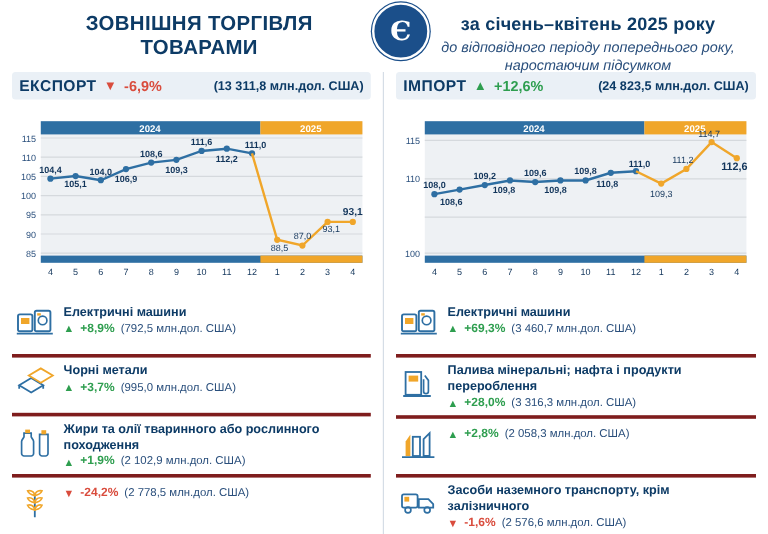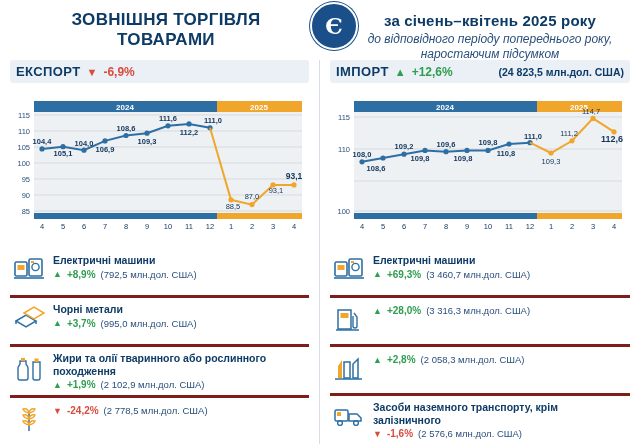--- a/index.html
+++ b/index.html
@@ -112,20 +112,21 @@
 </div>
 
 <div class="cols">
 
   <div class="col left">
 
     <div class="bar-head">
       <span class="name">ЕКСПОРТ</span>
       <span class="arrow down">▼</span>
       <span class="pct neg">-6,9%</span>
+      <span class="amount">(13 311,8 млн.дол. США)</span>
     </div>
 
     <div class="chart-wrap">
       <svg width="300" height="150" viewBox="0 0 300 150">
 
         <rect x="24" y="6" width="268" height="112" fill="#eef1f4" stroke="none"></rect>
 
         <rect x="24" y="6" width="183" height="11" fill="#2e6fa3"></rect>
         <rect x="207" y="6" width="85" height="11" fill="#f0a62a"></rect>
         <text x="115" y="15" font-size="8" fill="#ffffff" text-anchor="middle" font-family="Liberation Sans, sans-serif" font-weight="bold">2024</text>
@@ -394,20 +395,21 @@
       </div>
 
       <div class="item">
         <svg class="ico" viewBox="0 0 34 30">
           <rect x="6" y="7" width="13" height="19" fill="none" stroke="#2e6fa3" stroke-width="1.5"></rect>
           <rect x="8.5" y="10" width="8" height="5" fill="#f0a62a"></rect>
           <path d="M21 13 v10 a2 2 0 0 0 4 0 v-9 l-3 -4" fill="none" stroke="#2e6fa3" stroke-width="1.4"></path>
           <line x1="4" y1="27" x2="27" y2="27" stroke="#2e6fa3" stroke-width="1.5"></line>
         </svg>
         <div class="itxt">
+          <div class="nm">Палива мінеральні; нафта і продукти перероблення</div>
           <div class="rowv">
             <span class="tri pos">▲</span>
             <span class="chg pos">+28,0%</span>
             <span class="val">(3 316,3 млн.дол. США)</span>
           </div>
         </div>
       </div>
 
       <div class="item">
         <svg class="ico" viewBox="0 0 34 30">

